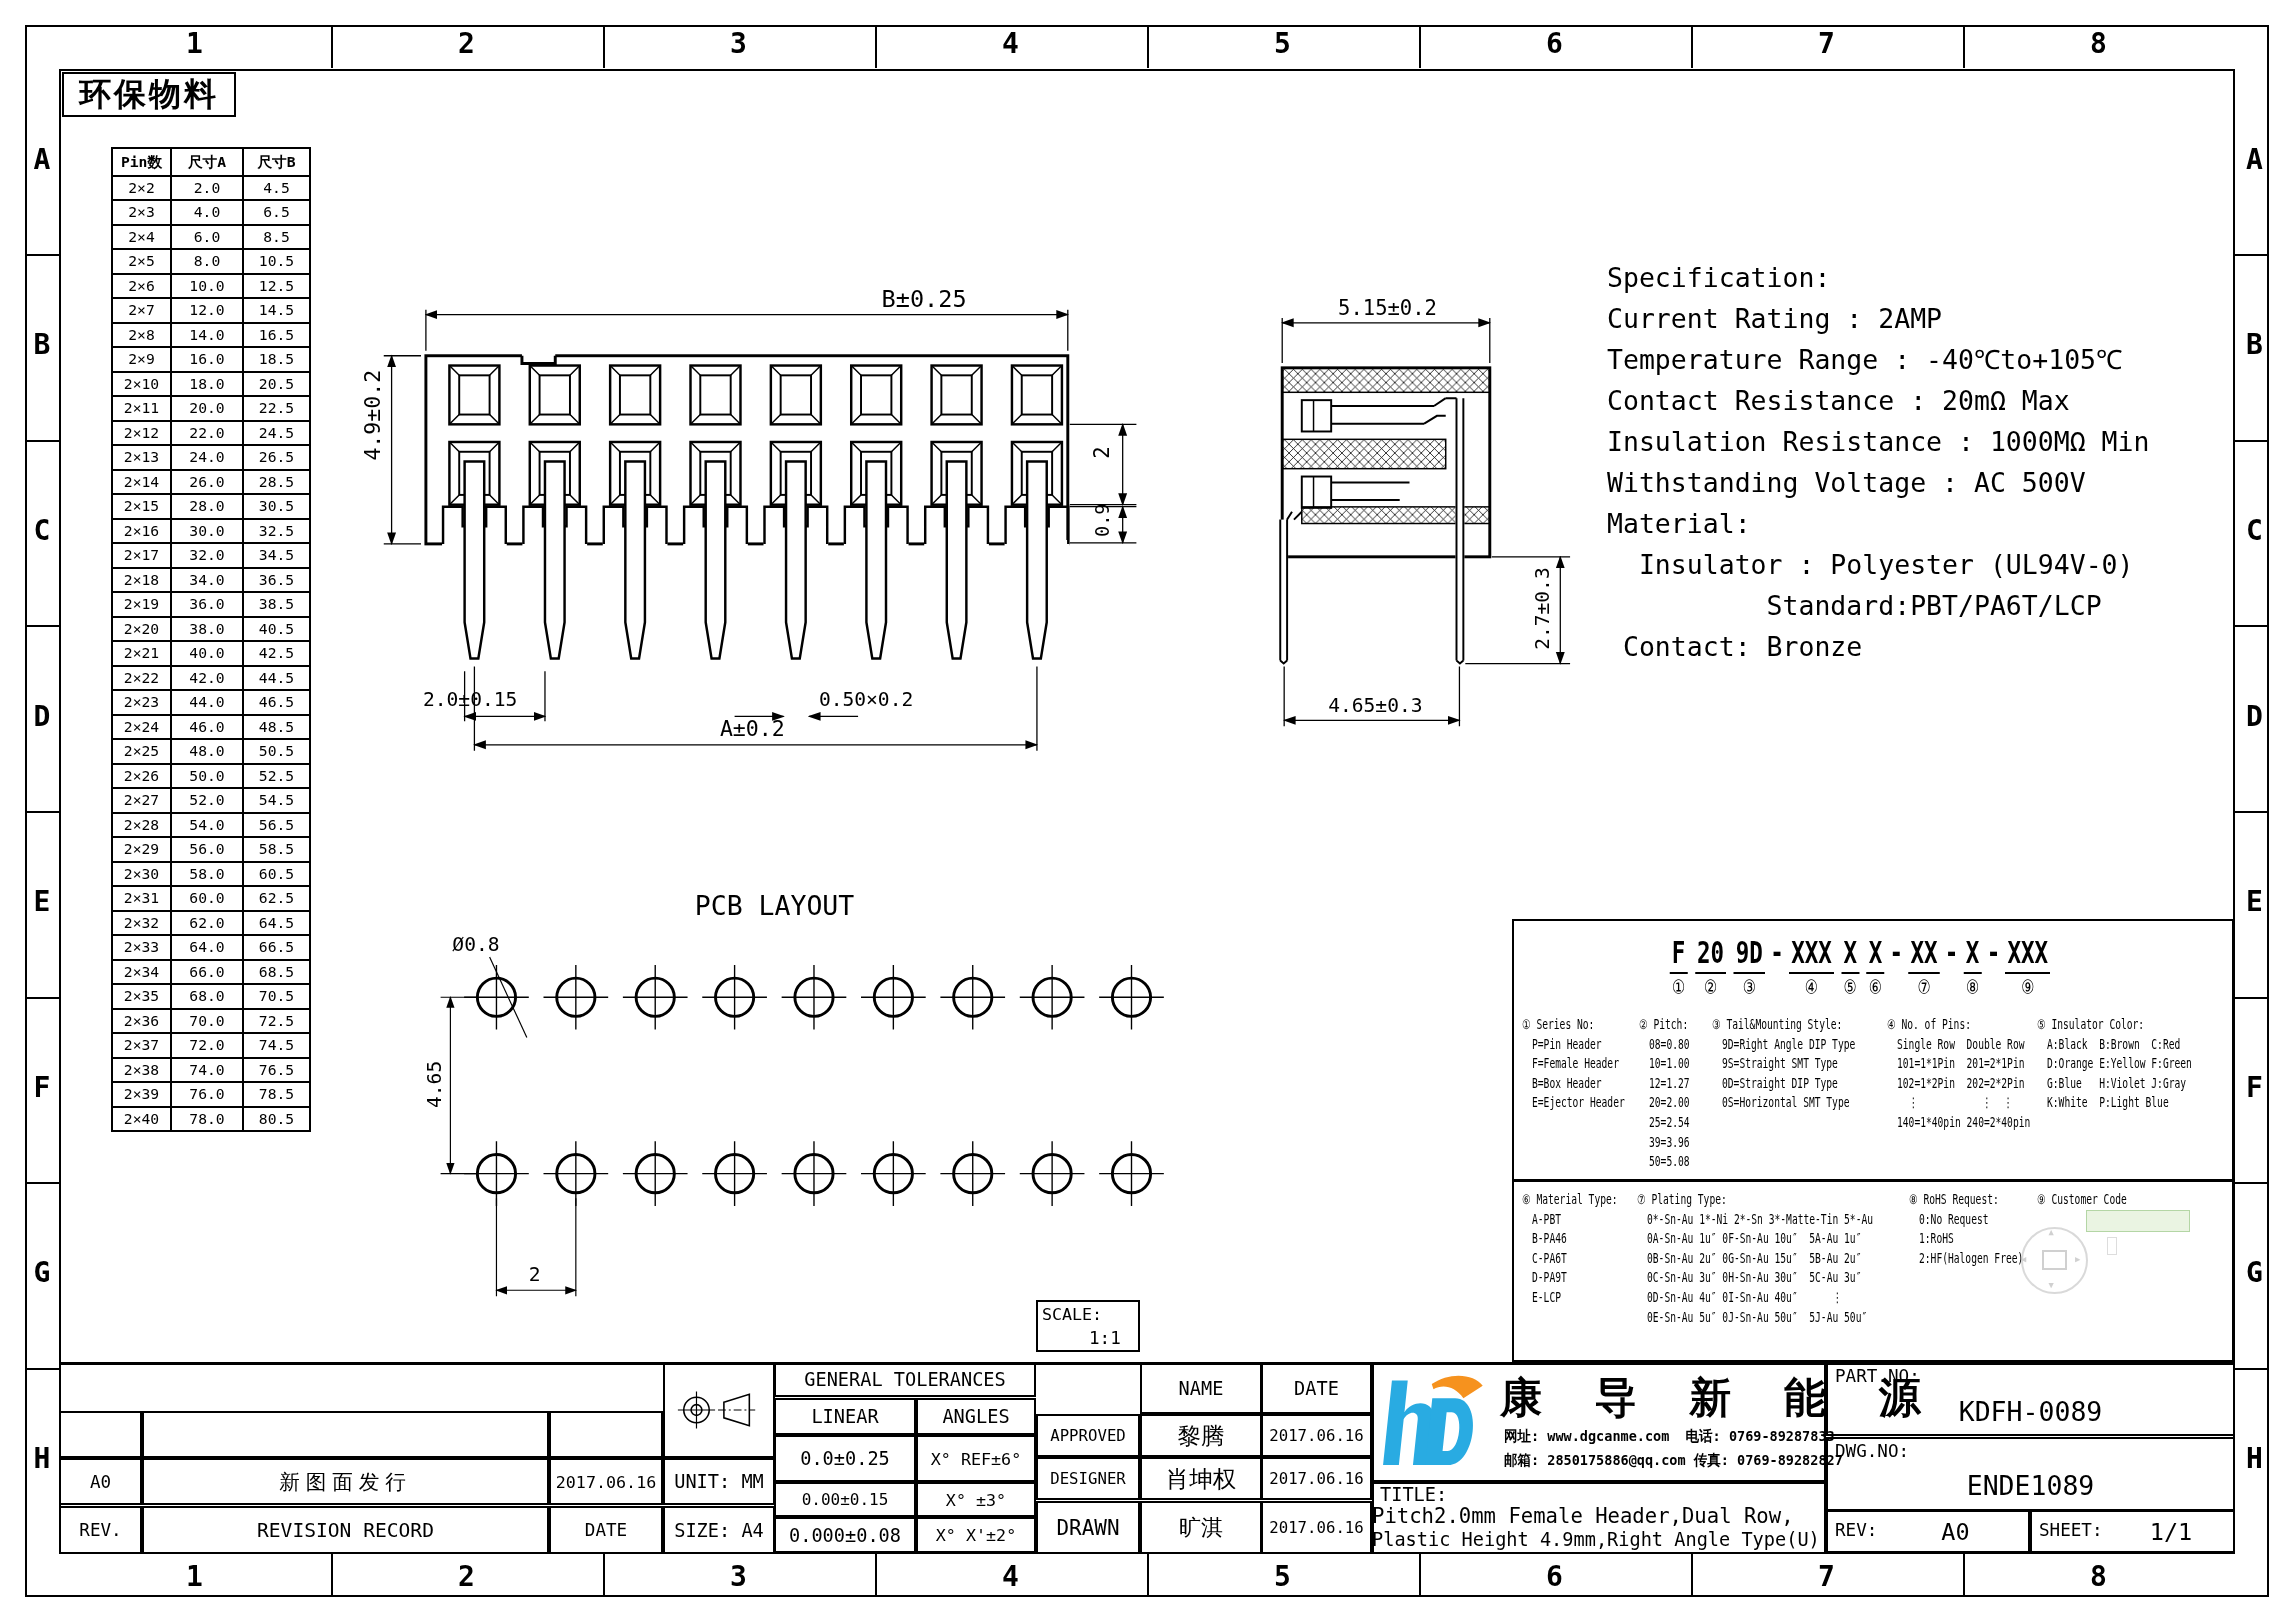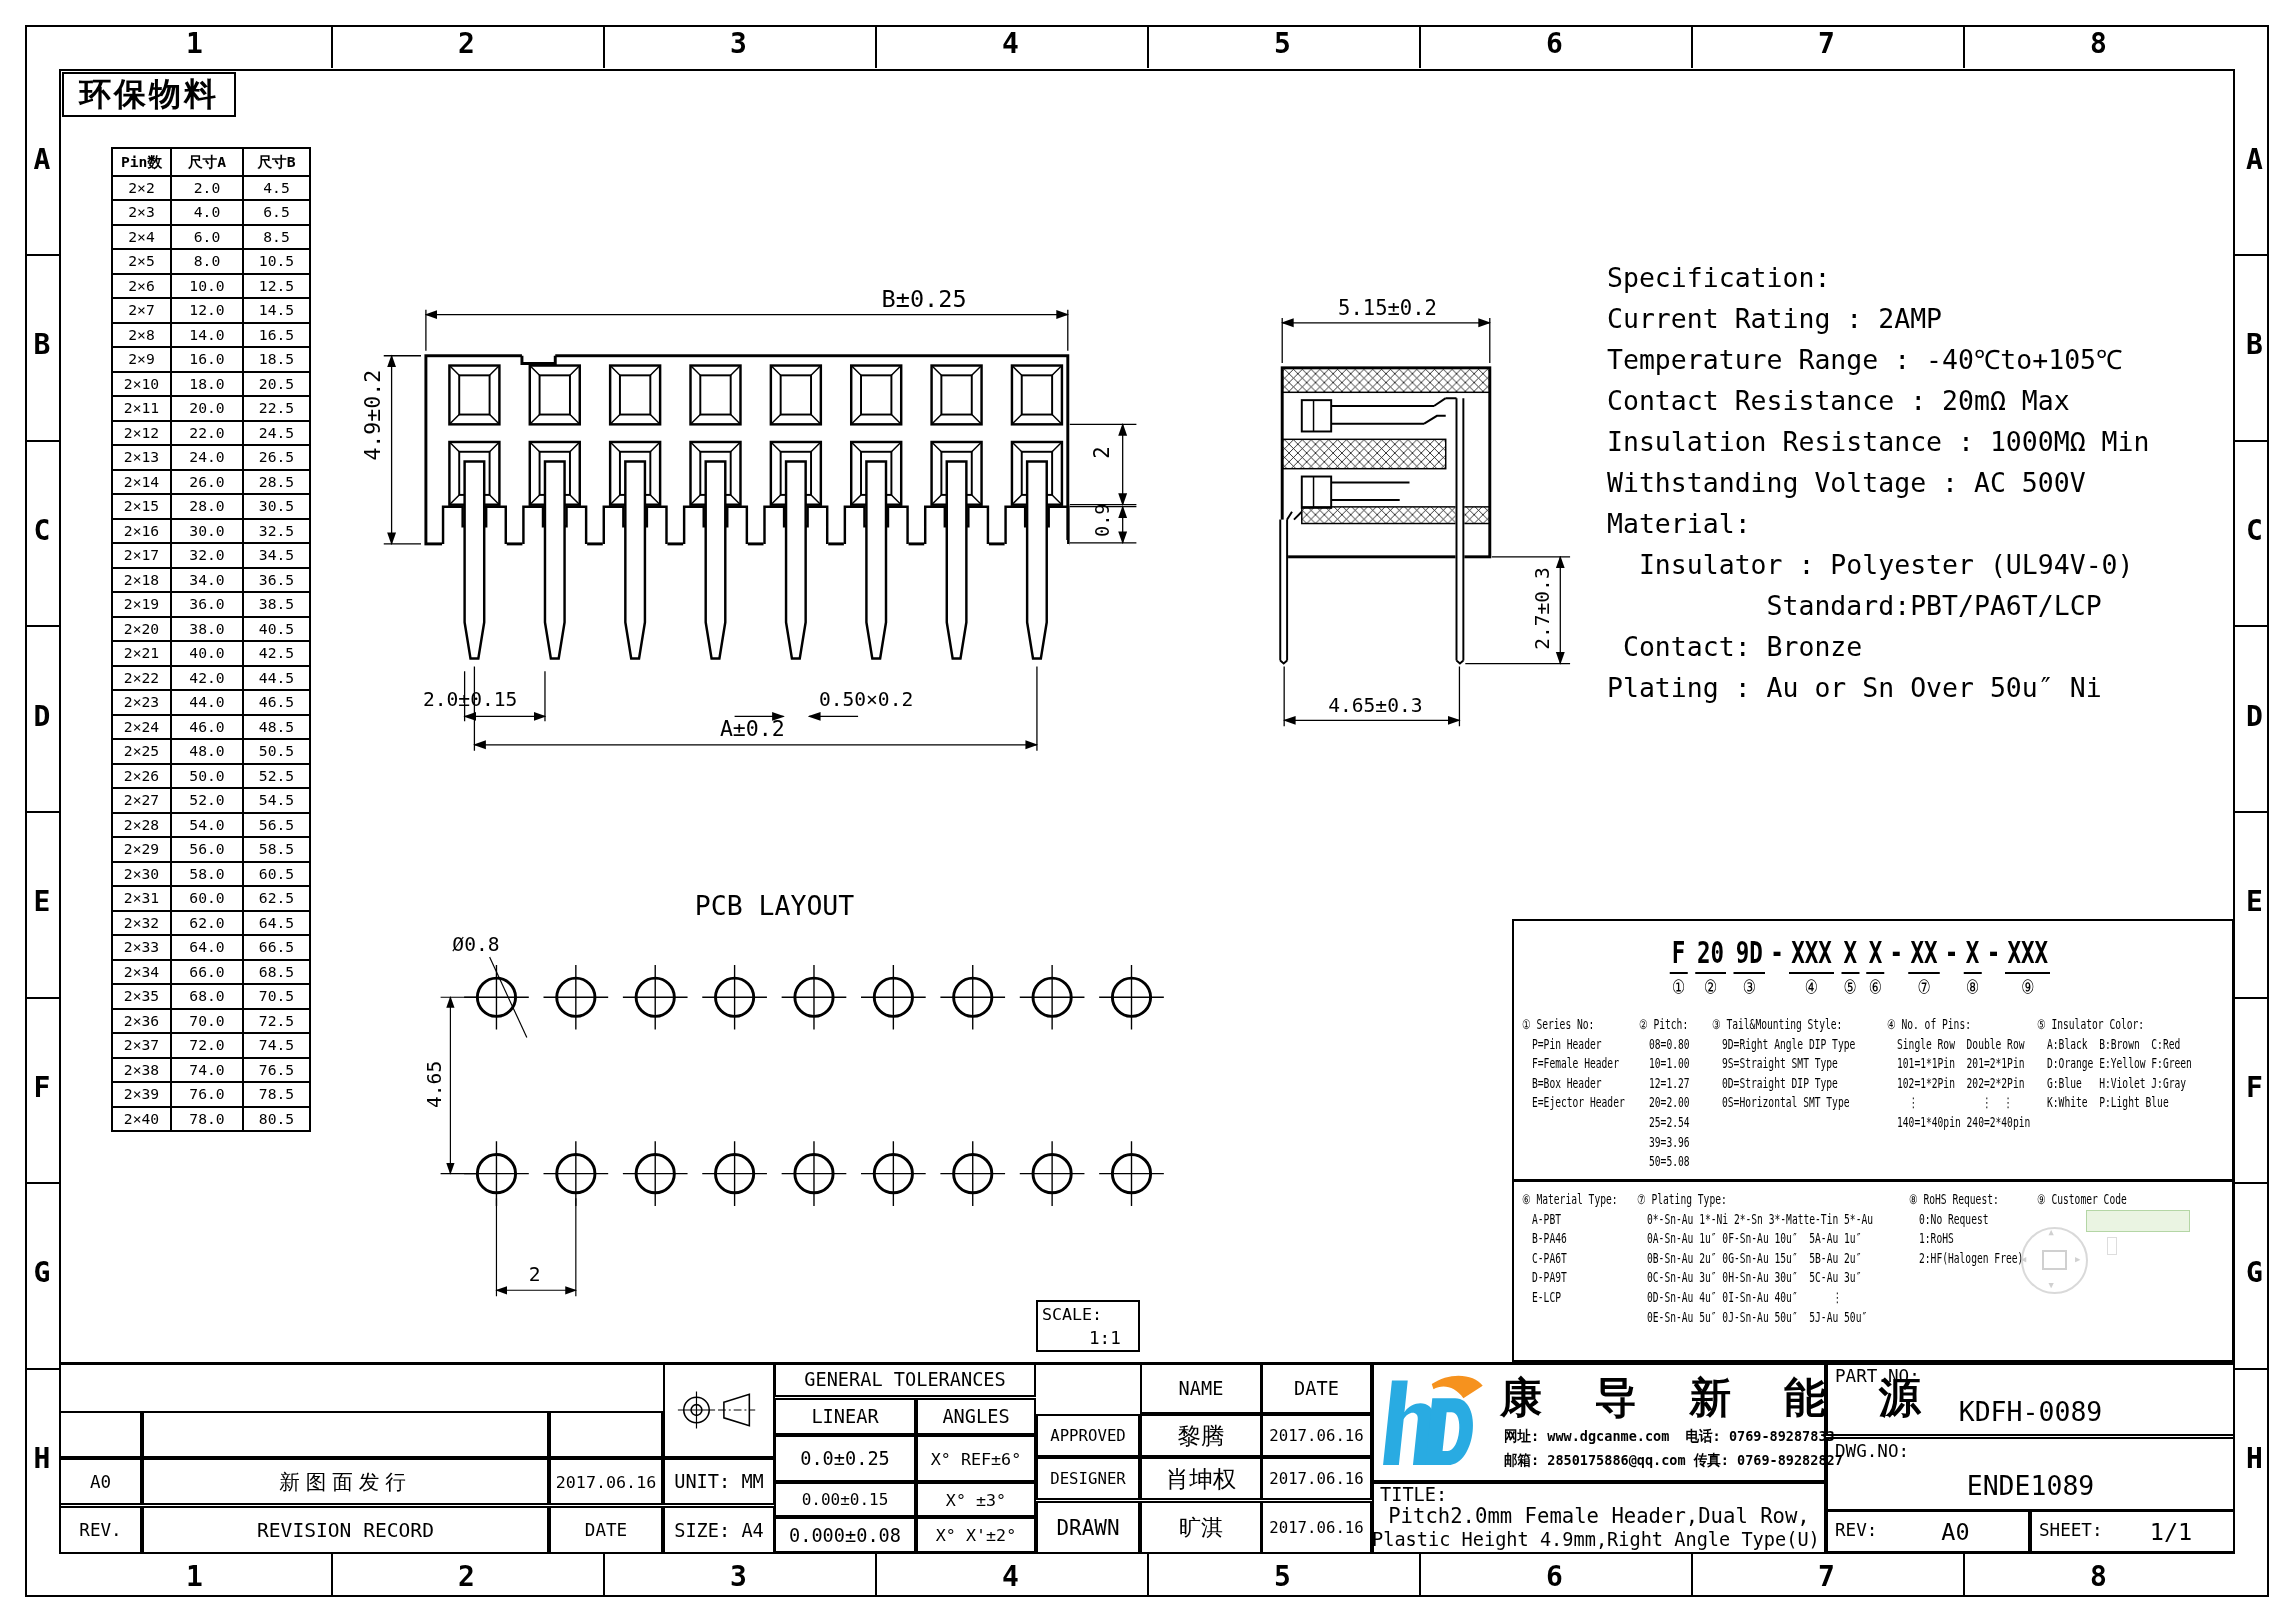--- a/index.html
+++ b/index.html
@@ -463,21 +463,20 @@
     <div class="specline">Specification:</div>
     <div class="specline">Current Rating : 2AMP</div>
     <div class="specline">Temperature Range : -40℃to+105℃</div>
     <div class="specline">Contact Resistance : 20mΩ Max</div>
     <div class="specline">Insulation Resistance : 1000MΩ Min</div>
     <div class="specline">Withstanding Voltage : AC 500V</div>
     <div class="specline">Material:</div>
     <div class="specline">  Insulator : Polyester (UL94V-0)</div>
     <div class="specline">          Standard:PBT/PA6T/LCP</div>
     <div class="specline"> Contact: Bronze</div>
-    <div class="specline">Plating : Au or Sn Over 50u″ Ni</div>
   </div>
 
 <div class="abs" style="left:647px;top:890px;width:255px;text-align:center;font-size:26.5px">PCB LAYOUT</div>
 <svg class="abs" style="left:421px;top:912px" width="833" height="392" viewBox="0 0 850 400">
   <defs>
     <marker id="arp" viewBox="0 0 10 10" refX="9" refY="5" markerWidth="10" markerHeight="10" orient="auto-start-reverse">
       <path d="M0,1.5 L10,5 L0,8.5 Z" fill="#000"></path>
     </marker>
   </defs>
   <g id="pcb-rep">
@@ -652,21 +651,21 @@
   <path d="M28,8 C38,1 52,2 57,9 L46,16 C41,9 34,8 29,11 Z" fill="#f6921e"></path>
   <path d="M6,6 h9 v18 c4,-7 15,-7 17,2 v28 h-9 v-26 c0,-5 -6,-5 -8,0 v26 h-9 z" fill="#29abe2" transform="skewX(-6)"></path>
   <path d="M30,16 h13 c16,0 16,38 0,38 h-13 z M39,24 v22 h3 c7,0 7,-22 0,-22 z" fill="#29abe2" fill-rule="evenodd" transform="skewX(-6)"></path>
 </svg>
 <div class="abs" style="left:1500px;top:1370px;font-size:42px;font-weight:bold;letter-spacing:13.7px;white-space:pre">康 导 新 能 源</div>
 <div class="abs sq" style="left:1504px;top:1427px;font-size:14.7px;font-weight:bold;white-space:pre;transform:scaleX(.92)">网址: www.dgcanme.com  电话: 0769-89287833</div>
 <div class="abs sq" style="left:1504px;top:1451px;font-size:14.7px;font-weight:bold;white-space:pre;transform:scaleX(.92)">邮箱: 2850175886@qq.com 传真: 0769-89282827</div>
 
 <div class="bx" style="left:1372px;top:1482px;width:454px;height:72px"></div>
 <div class="abs" style="left:1380px;top:1484px;font-size:18.6px">TITLE:</div>
-<div class="abs" style="left:1372px;top:1504px;width:454px;text-align:center;font-size:20.6px">Pitch2.0mm Female Header,Dual Row,</div>
+<div class="abs" style="left:1372px;top:1504px;width:454px;font-size:20.6px">Pitch2.0mm Female Header,Dual Row,</div>
 <div class="abs" style="left:1372px;top:1529px;width:454px;text-align:left;font-size:18.6px">Plastic Height 4.9mm,Right Angle Type(U)</div>
 
 <div class="bx" style="left:1826px;top:1362px;width:409px;height:74px"></div>
 <div class="tb-lbl" style="left:1835px;top:1366px">PART.NO:</div>
 <div class="tb-val" style="left:1826px;top:1396px;width:409px;font-size:26.5px">KDFH-0089</div>
 <div class="bx" style="left:1826px;top:1437px;width:409px;height:74px"></div>
 <div class="tb-lbl" style="left:1835px;top:1441px">DWG.NO:</div>
 <div class="tb-val" style="left:1826px;top:1470px;width:409px;font-size:26.5px">ENDE1089</div>
 <div class="bx" style="left:1826px;top:1510px;width:204px;height:43px"></div>
 <div class="tb-lbl" style="left:1835px;top:1520px">REV:</div>

